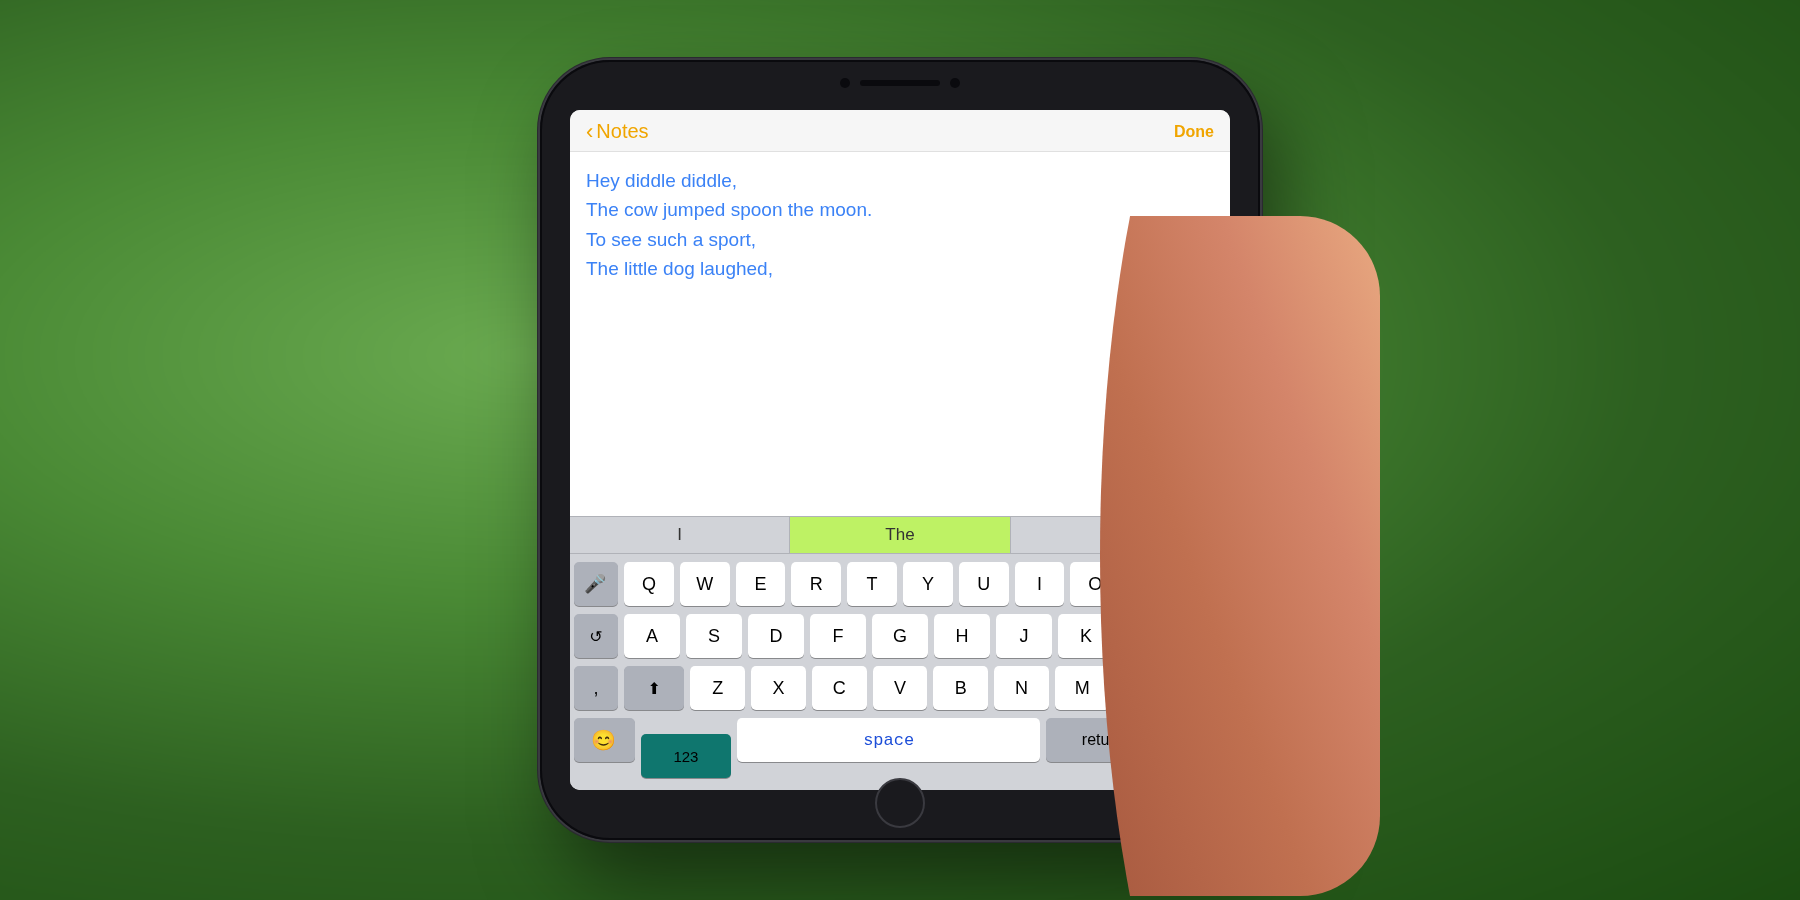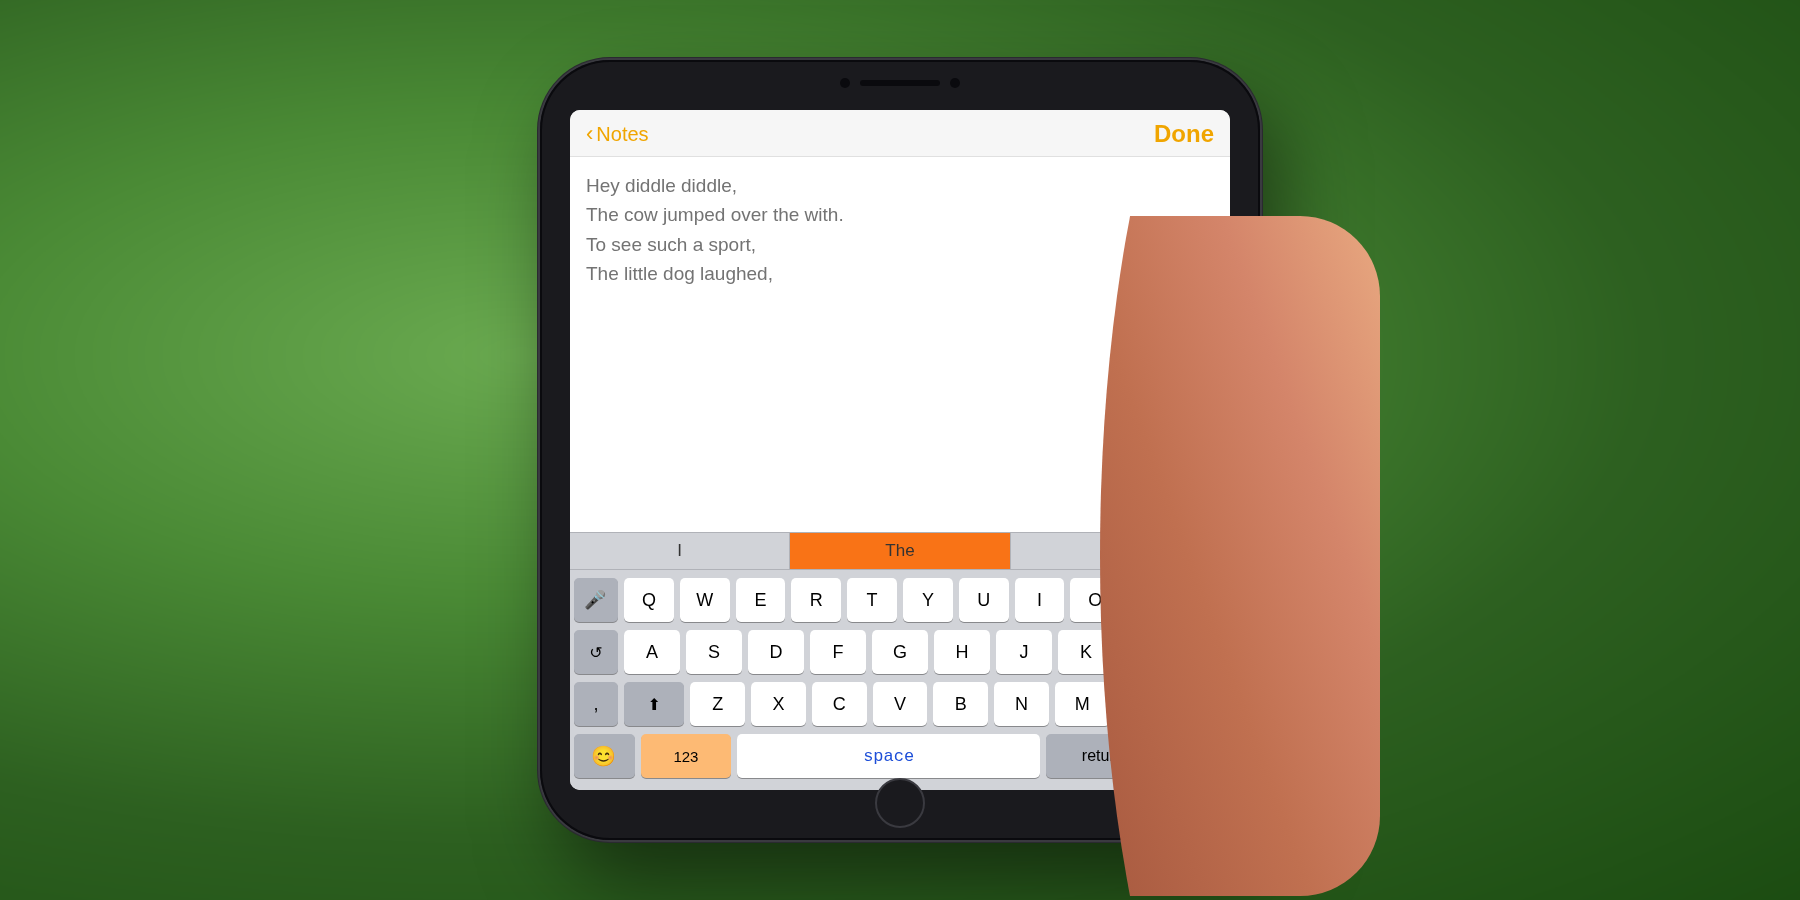--- a/index.html
+++ b/index.html
@@ -118,33 +118,33 @@
     }
 
     .nav-back-label {
       font-size: 20px;
       color: #f0a500;
       font-weight: 400;
       text-align: right;
     }
 
     .nav-done {
-      font-size: 24px;
+      font-size: 16px;
       color: #f0a500;
       font-weight: 600;
     }
 
     
     .note-content {
       flex: 1;
       padding: 14px 16px;
       background: #fff;
       font-size: 19px;
       line-height: 1.55;
-      color: #737373;
+      color: #3b82f6;
       font-weight: 400;
       overflow: hidden;
     }
 
     
     .autocomplete-bar {
       display: flex;
       background: #d1d3d8;
       border-top: 1px solid #b0b2b8;
       border-bottom: 1px solid #b0b2b8;
@@ -160,21 +160,21 @@
       background: #d1d3d8;
       border-right: 1px solid #b0b2b8;
       position: relative;
     }
 
     .autocomplete-item:last-child {
       border-right: none;
     }
 
     .autocomplete-item.center {
-      background: #f97316;
+      background: #bef264;
     }
 
     
     .keyboard {
       background: #d1d3d8;
       padding: 8px 4px 4px;
       flex-shrink: 0;
     }
 
     .key-row {
@@ -224,21 +224,22 @@
     .key.return-key {
       flex: 1.5;
       font-size: 16px;
       background: #adb1ba;
       color: #000;
     }
 
     .key.numbers-key {
       flex: 1.2;
       font-size: 15px;
-      background: #fdba74;
+      background: #0f766e;
+      margin-top: 16px;
     }
 
     .key.emoji-key {
       flex: 0.8;
       background: #adb1ba;
       font-size: 20px;
     }
 
     .key.keyboard-hide {
       flex: 0.8;
@@ -335,21 +336,21 @@
         <div class="nav-bar">
           <div class="nav-back">
             <span class="nav-back-chevron">‹</span>
             <span class="nav-back-label">Notes</span>
           </div>
           <div class="nav-done">Done</div>
         </div>
 
         <div class="note-content">
           <div>Hey diddle diddle,</div>
-          <div>The cow jumped over the with.</div>
+          <div>The cow jumped spoon the moon.</div>
           <div>To see such a sport,</div>
           <div>The little dog laughed,</div>
         </div>
 
         <div class="autocomplete-bar">
           <div class="autocomplete-item">I</div>
           <div class="autocomplete-item center">The</div>
           <div class="autocomplete-item">I'm</div>
         </div>
 

